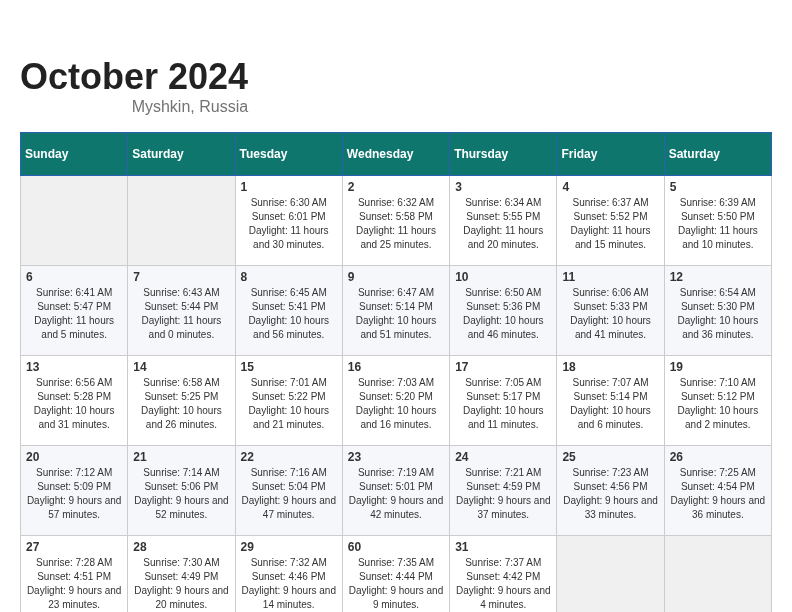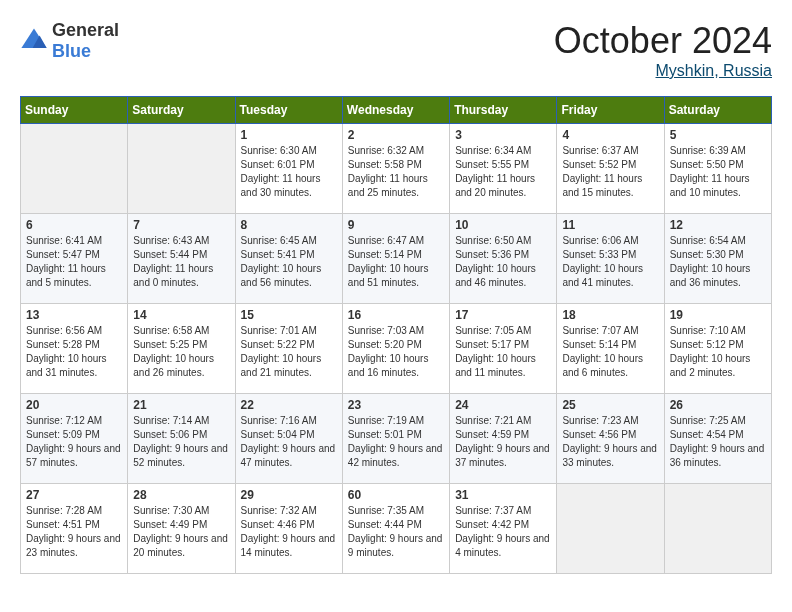--- a/index.html
+++ b/index.html
@@ -33,39 +33,39 @@
     }
     .logo-icon {
       width: 28px;
       height: 28px;
     }
     .title-area {
       text-align: right;
     }
     .month-title {
       font-size: 36px;
-      font-weight: normal;
+      font-weight: bold;
       color: #222;
+      margin-top: 36px;
     }
     .location-title {
       font-size: 16px;
-      color: #0c4a6e;
-      text-decoration: underline;
+      color: #737373;
     }
     table {
       width: 100%;
       border-collapse: collapse;
       table-layout: fixed;
     }
     thead th {
-      background-color: #4d7c0f;
+      background-color: #0f766e;
       color: #fff;
       font-size: 12px;
       font-weight: bold;
-      padding: 6px 4px;
+      padding: 14px 4px;
       text-align: left;
       border: 1px solid #2a5fb5;
     }
     tbody td {
       border: 1px solid #ccc;
       vertical-align: top;
       padding: 4px 5px;
       font-size: 10px;
       color: #333;
       min-height: 80px;
@@ -78,39 +78,30 @@
       background-color: #ffffff;
     }
     .day-number {
       font-weight: bold;
       font-size: 12px;
       margin-bottom: 2px;
     }
     .day-info {
       font-size: 10px;
       line-height: 1.4;
+      text-align: center;
     }
     .empty-cell {
       background-color: #f0f0f0 !important;
     }
   </style>
 </head>
 <body>
 
 <div class="header-area">
-  <div class="logo">
-    <svg class="logo-icon" viewBox="0 0 40 40">
-      <polygon points="20,2 38,30 2,30" fill="#3a7bd5"></polygon>
-      <polygon points="28,12 38,30 18,30" fill="#2a5fb5"></polygon>
-    </svg>
-    <div>
-      <span class="logo-text-general">General</span><br>
-      <span class="logo-text-blue">Blue</span>
-    </div>
-  </div>
   <div class="title-area">
     <div class="month-title">October 2024</div>
     <div class="location-title">Myshkin, Russia</div>
   </div>
 </div>
 
 <table>
   <thead>
     <tr>
 

